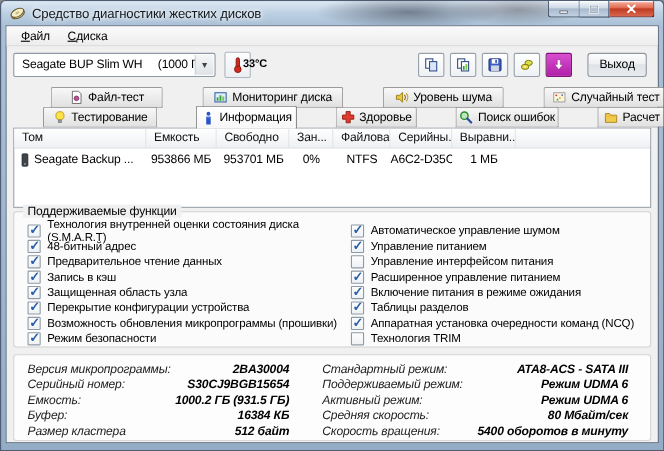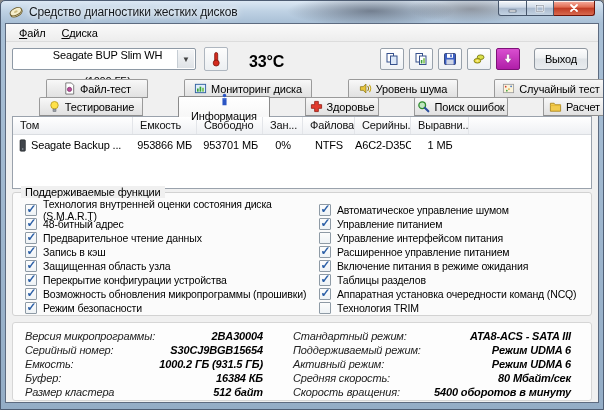--- a/index.html
+++ b/index.html
@@ -51,33 +51,33 @@
     background:linear-gradient(180deg,#fafafa,#ededed);
     border-bottom:1px solid #dcdcdc;
   }
   .menu-item { padding:2px 7px; cursor:default; }
   .menu-item .ak { text-decoration:underline; }
   
   .toolbar { position:absolute; top:19px; left:0; right:0; height:34px; display:flex; align-items:center; }
   .combo {
     position:absolute; left:6px; top:5px; width:184px; height:22px;
     background:#fff; border:1px solid #8e99a5; border-radius:2px;
-    display:flex; align-items:center; padding-left:7px; gap:14px;flex-direction:column;
+    display:flex; align-items:center; padding-left:7px; gap:14px;
   }
   .combo .arrow-zone {
     position:absolute; right:1px; top:1px; bottom:1px; width:17px;
     background:linear-gradient(180deg,#f4f5f6,#dfe3e7); border-left:1px solid #c6cdd4;
     display:flex; align-items:center; justify-content:center; color:#444; font-size:8px;
   }
   .temp-btn {
     position:absolute; left:198px; top:4px; width:24px; height:24px;
     background:linear-gradient(180deg,#fdfdfd,#eceff2); border:1px solid #aeb6bf; border-radius:2px;
     display:flex; align-items:center; justify-content:center;
   }
-  .temp-value { position:absolute; left:243px; top:10px; font-weight:700; font-size:16px; }
+  .temp-value { position:absolute; left:215px; top:10px; font-weight:700; font-size:10px; }
   .tool-btns { position:absolute; right:78px; top:5px; display:flex; gap:5px; }
   .tool-btn {
     width:24px; height:22px; border:1px solid #98a1ab; border-radius:2px;
     background:linear-gradient(180deg,#ffffff,#eef1f4);
     display:flex; align-items:center; justify-content:center;
   }
   .tool-btn.magenta { background:linear-gradient(180deg,#d94fd0,#b01ea8); border-color:#7d1278; }
   .exit-btn {
     position:absolute; right:10px; top:5px; width:54px; height:22px;
     border:1px solid #8e969f; border-radius:3px;
@@ -89,21 +89,21 @@
   .tabs-row.r1 { top:55px; padding-left:7px; gap:3px; }
   .tabs-row.r2 { top:73px; gap:2px; }
   .tab {
     height:19px; display:flex; align-items:center; justify-content:center; gap:4px;
     border:1px solid #9a9a9a; border-bottom-color:#8d8d8d; border-radius:2px 2px 0 0;
     background:linear-gradient(180deg,#f8f8f8,#ececec 50%,#e1e1e1);
     padding:0 4px; white-space:nowrap; font-size:11px;margin-left:33px;
   }
   .tab.active {
     height:21px; margin-top:-1px; z-index:3; position:relative;
-    background:linear-gradient(180deg,#ffffff,#f7f7f7); border-color:#8a8a8a; border-bottom:none;flex-direction:column;
+    background:linear-gradient(180deg,#ffffff,#f7f7f7); border-color:#8a8a8a; border-bottom:none;
   }
   
   .list-panel {
     position:absolute; top:92px; left:6px; right:6px; height:73px;
     background:#fff; border:1px solid #9aa2ac;
   }
   .list-header { display:flex; height:18px;
     background:linear-gradient(180deg,#ffffff,#f5f6f8 60%,#eef0f3);
     border-bottom:1px solid #dadde1; }
   .hcell { padding:2px 0 0 7px; border-right:1px solid #e3e5e9; overflow:hidden;

